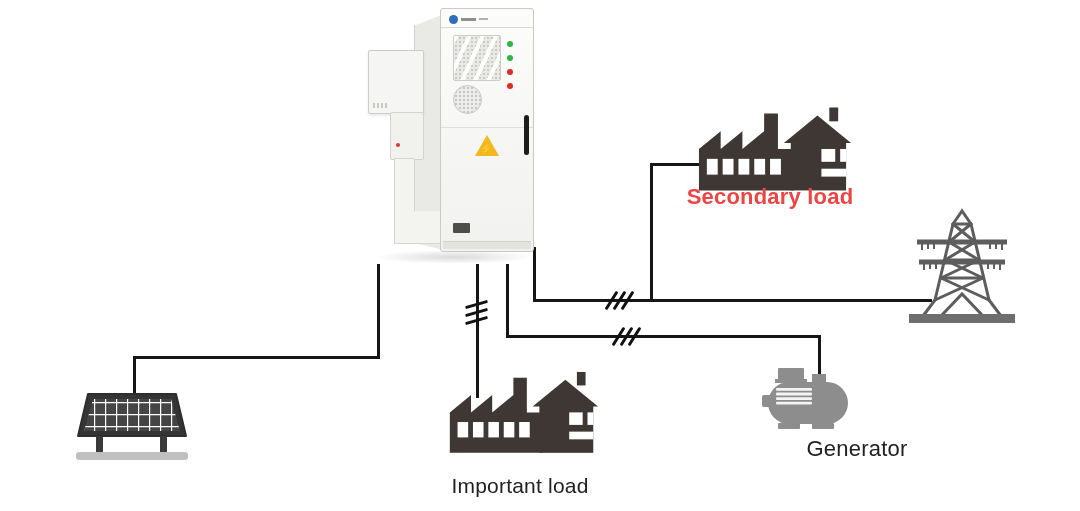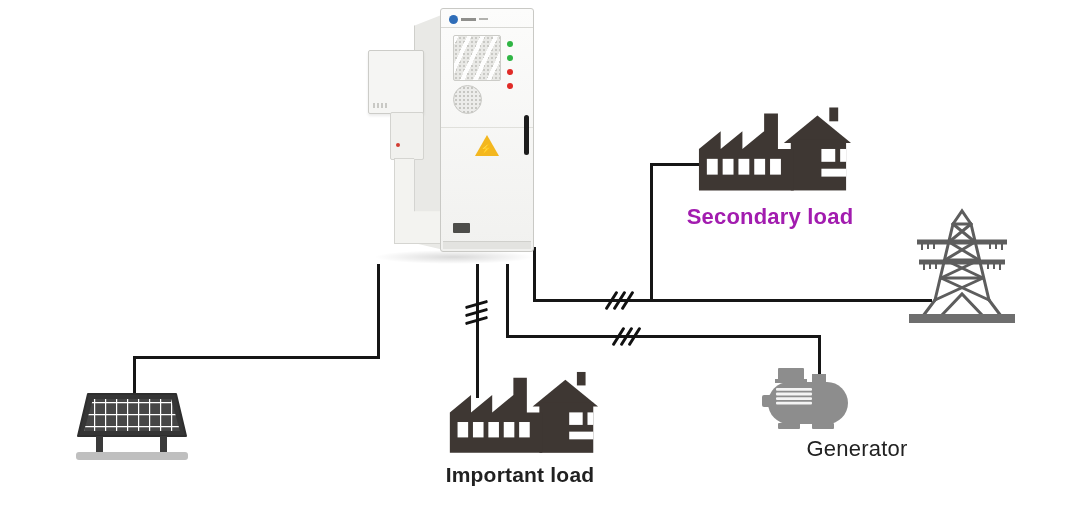--- a/index.html
+++ b/index.html
@@ -23,22 +23,22 @@
   .breaker-v{position:absolute;width:26px;height:28px;}
   .breaker-v span{position:absolute;left:0;width:23px;height:3px;background:#111;
                   transform:rotate(-16deg);border-radius:1px;}
   .breaker-v span:nth-child(1){top:2px;}
   .breaker-v span:nth-child(2){top:10px;}
   .breaker-v span:nth-child(3){top:18px;}
 
   
   .label{position:absolute;color:#212121;font-size:21px;text-align:center;letter-spacing:.2px;}
   .label.pv{left:72px;top:466px;width:120px;font-size:24px;}
-  .label.important{left:430px;top:463px;width:180px;font-weight:bold;}
-  .label.secondary{left:670px;top:204px;width:200px;font-size:22px;font-weight:bold;color:#a21caf;}
+  .label.important{left:430px;top:474px;width:180px;}
+  .label.secondary{left:670px;top:184px;width:200px;font-size:22px;font-weight:bold;color:#ef4444;}
   .label.grid{left:888px;top:338px;width:150px;}
   .label.generator{left:782px;top:436px;width:150px;font-size:22px;}
 
   
   .icon{position:absolute;}
   .factory-fill{fill:#3e3733;}
   .win{fill:#ffffff;}
 
   
   .cabinet{position:absolute;left:366px;top:0;width:180px;height:266px;}

